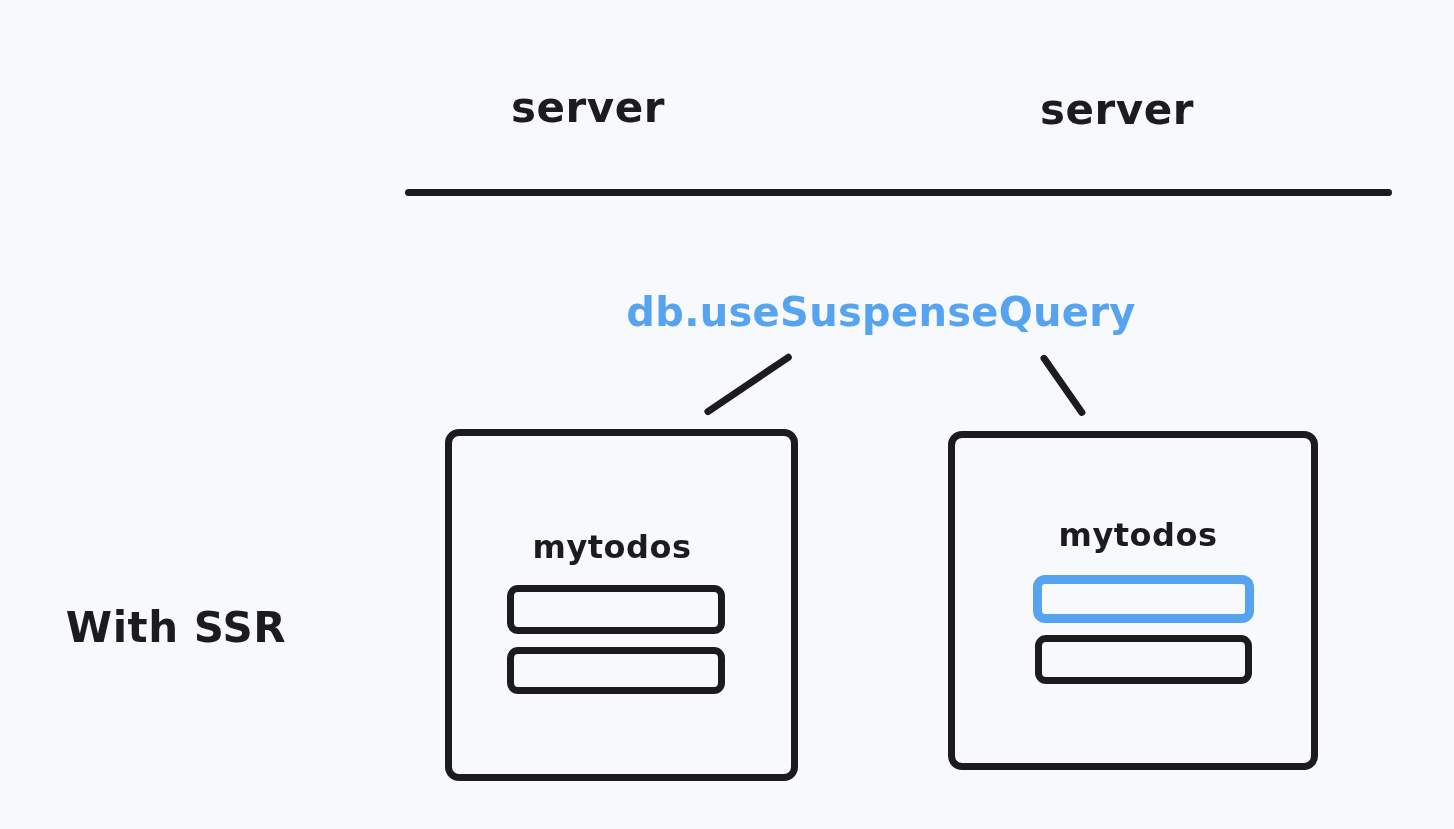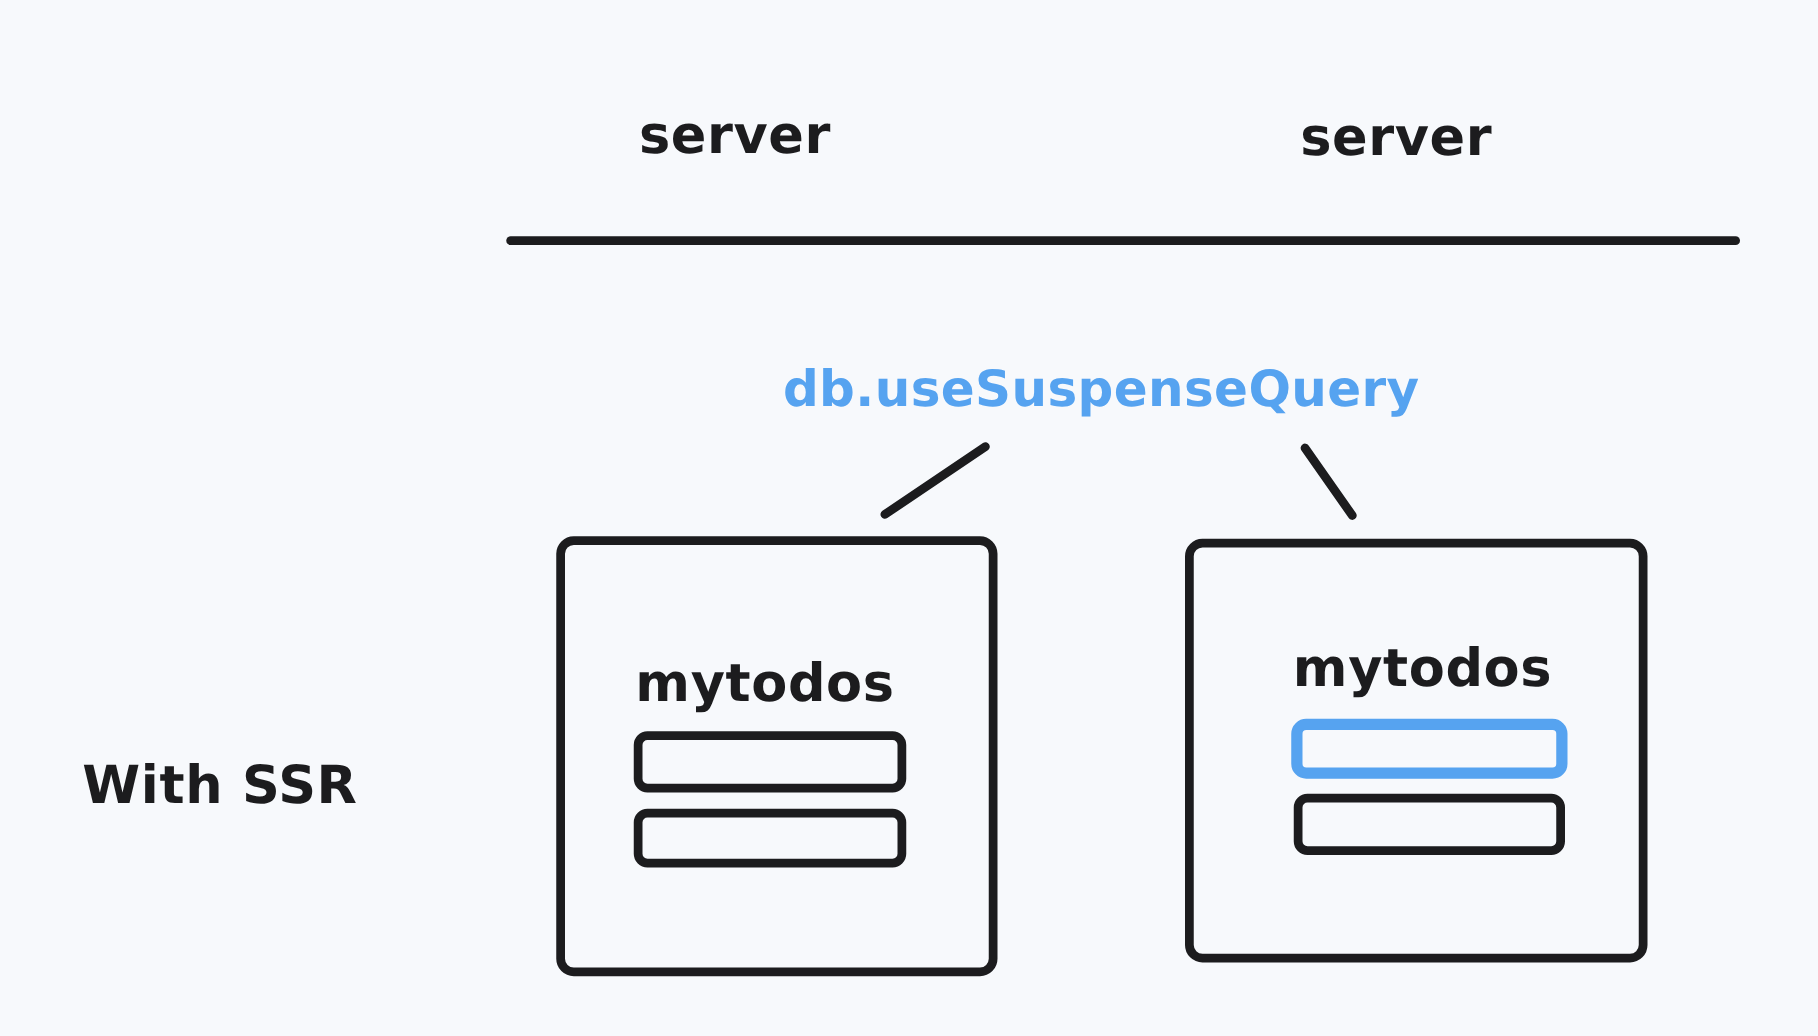--- a/index.html
+++ b/index.html
@@ -76,21 +76,21 @@
   .device-box {
     position: absolute;
     border: 7px solid #1c1c1e;
     border-radius: 14px;
     background: transparent;
     box-sizing: border-box;
   }
 
   .box-title {
     position: absolute;
-    font-size: 42px;
+    font-size: 32px;
     line-height: 1;
     transform: translate(-50%, -50%);
     text-align: center;
   }
 
   .todo-bar {
     position: absolute;
     box-sizing: border-box;
     border: 7px solid #1c1c1e;
     border-radius: 11px;

